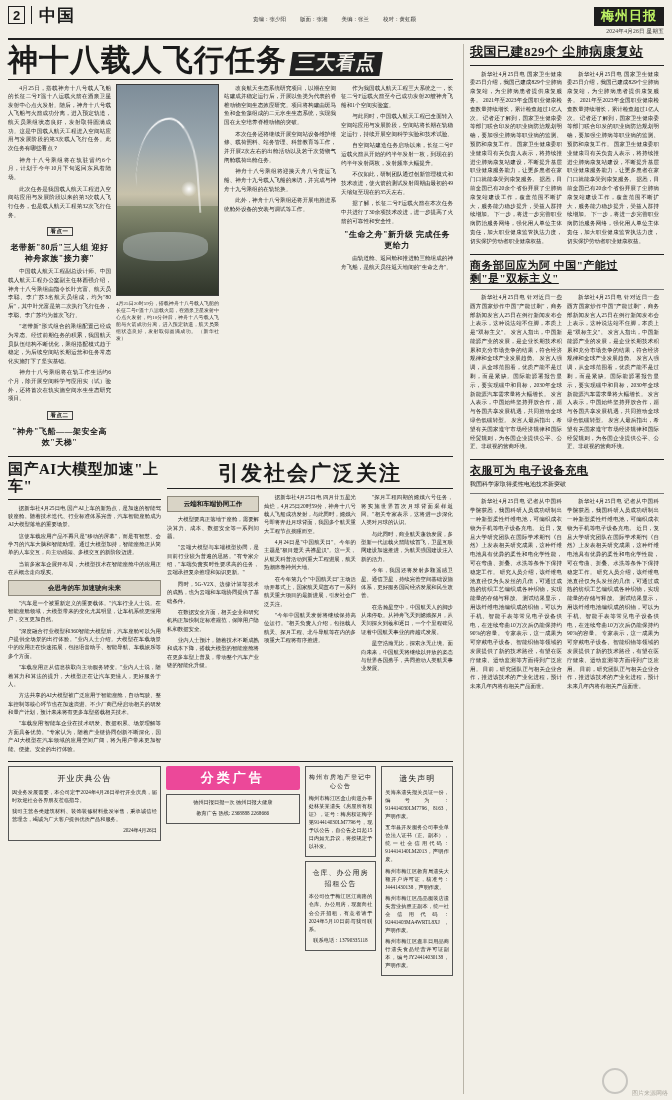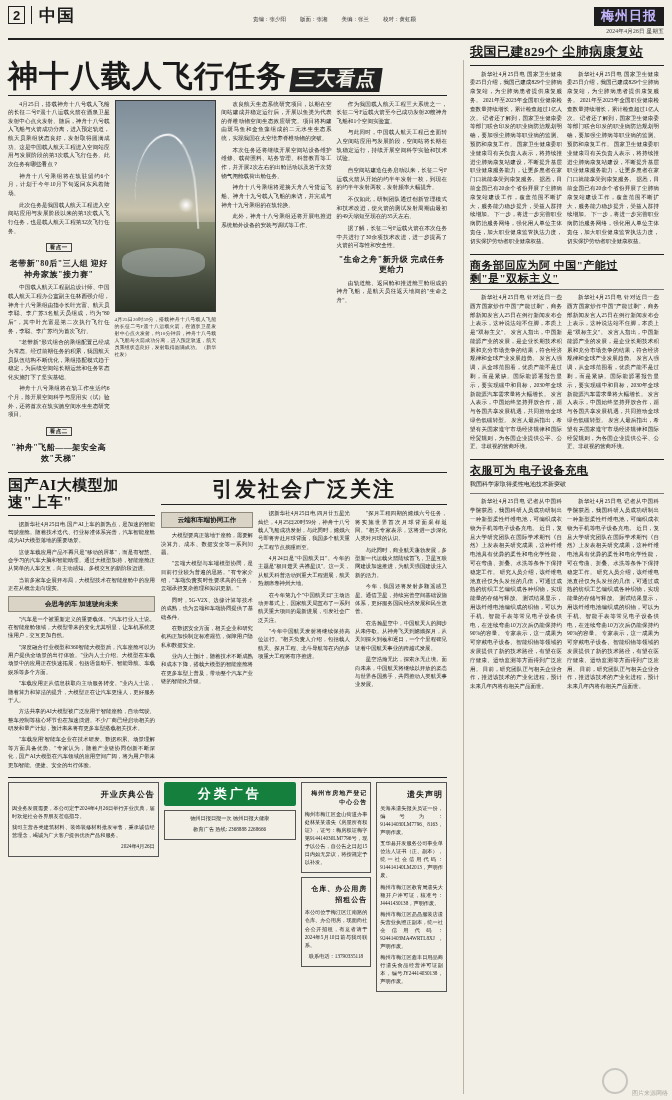--- a/index.html
+++ b/index.html
@@ -38,30 +38,30 @@
   }
   .sect-divider { width:1px; background:#222; height:18px; margin-left:6px; }
   .credits {
     flex: 1;
     display: flex; justify-content: center; gap: 14px;
     font-size: 5.5px; color: #333; padding-top: 10px;
     font-family: "Liberation Sans", sans-serif;
   }
   .nameplate { text-align: right; }
   .np-box {
-    background: #1d1d1d; color: #c4b5fd;
+    background: #1d1d1d; color: #bef264;
     font-size: 13px; font-weight: bold;
     padding: 2px 7px 3px 7px; letter-spacing: 1px;
     display:inline-block; line-height: 1.1;
   }
   .np-date { font-size: 5.5px; margin-top: 2px; color:#333; letter-spacing:.3px; }
 
   
   .body-wrap { display: flex; height: 1050px; margin-top: 4px; }
-  .col-left { width: 456px; padding-right: 16px; border-right: 1px solid #b9b4a8; margin-top: 16px; }
+  .col-left { width: 456px; padding-right: 10px; border-right: 1px solid #b9b4a8; }
   .col-right { width: 200px; padding-left: 6px; }
 
   
   .headline-row { display:flex; align-items:flex-end; gap:4px; margin-bottom:3px; }
   .headline-main {
     font-size: 30px; font-weight: bold; letter-spacing: 1px;
     line-height: 1.05; white-space: nowrap;
   }
   .headline-kicker {
     background: #222; color: #f2efe7;
@@ -135,25 +135,25 @@
   .minic p { margin:0 0 3px 0; text-indent:2em; }
   .gray-band {
     background:#d9d4c6; border:1px solid #8f8a7d; text-align:center;
     font-size:6.5px; font-weight:bold; padding:2px 0; margin:3px 0;
   }
 
   
   .ads { display:flex; gap:5px; margin-top:5px; border-top:1.5px solid #222; padding-top:4px; }
   .ad-box { border:1px solid #555; padding:3px; font-size:5.2px; line-height:1.5; }
   .ad-title-banner {
-    background:#15803d; color:#fff; font-weight:bold; font-size:13px;
+    background:#ec4899; color:#fff; font-weight:bold; font-size:13px;
     text-align:center; padding:3px 0; letter-spacing:3px;
     border-radius:2px;
   }
-  .ad-head { font-weight:bold; font-size:8px; text-align:right; margin:3px 0; letter-spacing:1px; }
+  .ad-head { font-weight:normal; font-size:8px; text-align:center; margin:3px 0; letter-spacing:1px; }
   .ad-sm { font-size:5.2px; line-height:1.55; text-align:justify; }
   .ad-sm p { margin:0 0 3px 0; }
 
   
   .rr-title { font-size: 13px; font-weight:bold; line-height:1.2; letter-spacing:.5px; margin-bottom:3px;text-decoration:underline; }
   .rr-title-sm { font-size: 11px; }
   .rr-body { font-size:5.5px; line-height:1.6; text-align:justify; }
   .rr-body p { margin:0 0 3px 0; text-indent:2em; }
   .rr-cols { display:flex; gap:5px; }
   .rr-sep { border-top:1.5px solid #222; margin:5px 0 4px 0; }

